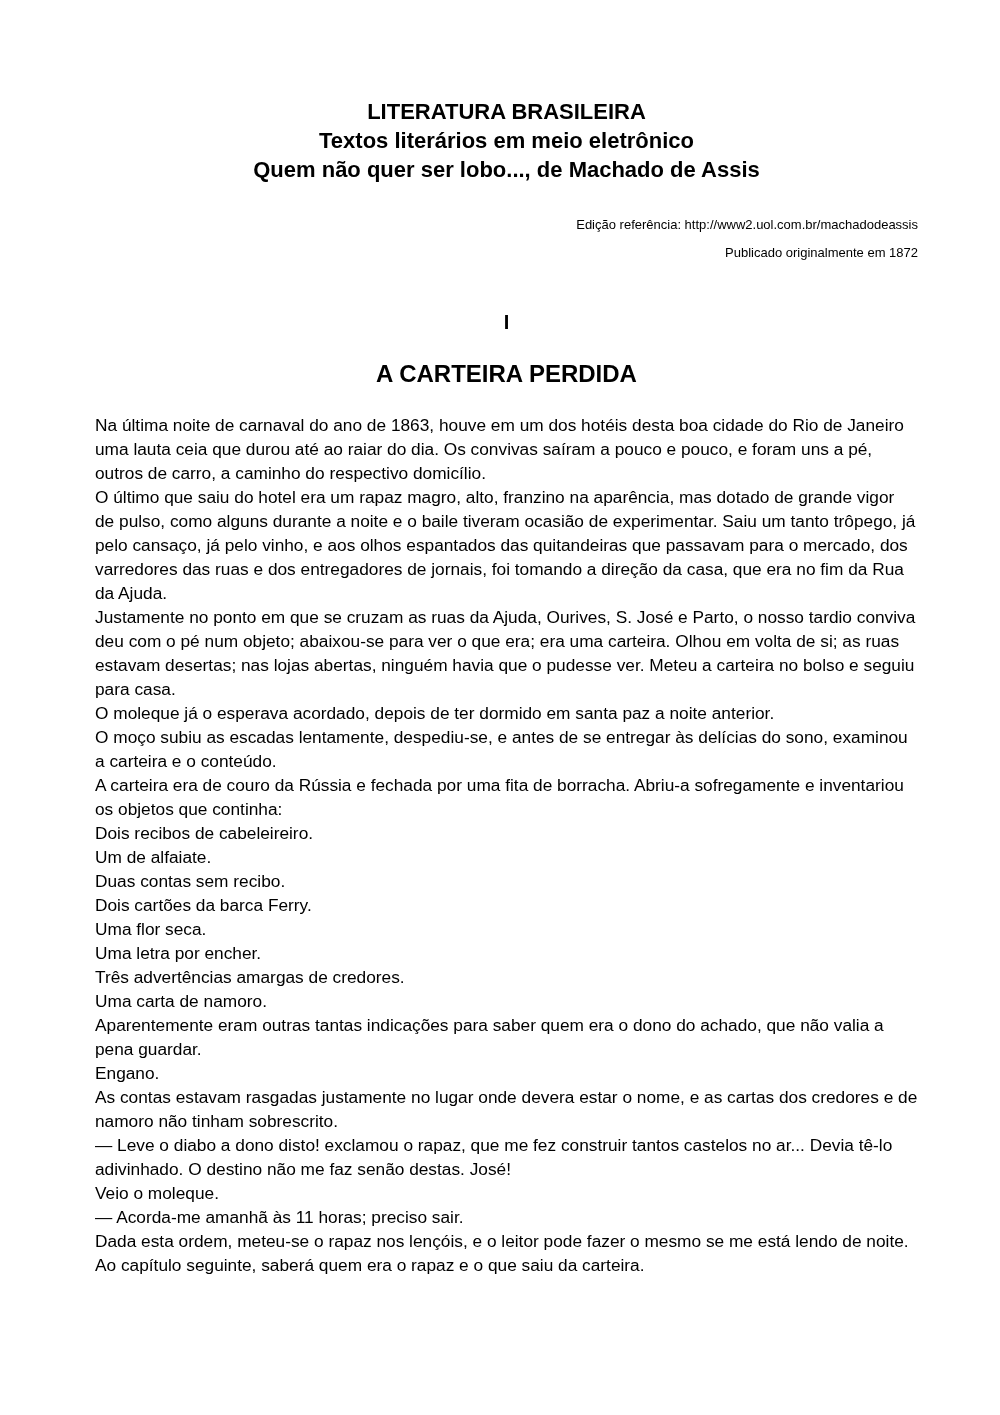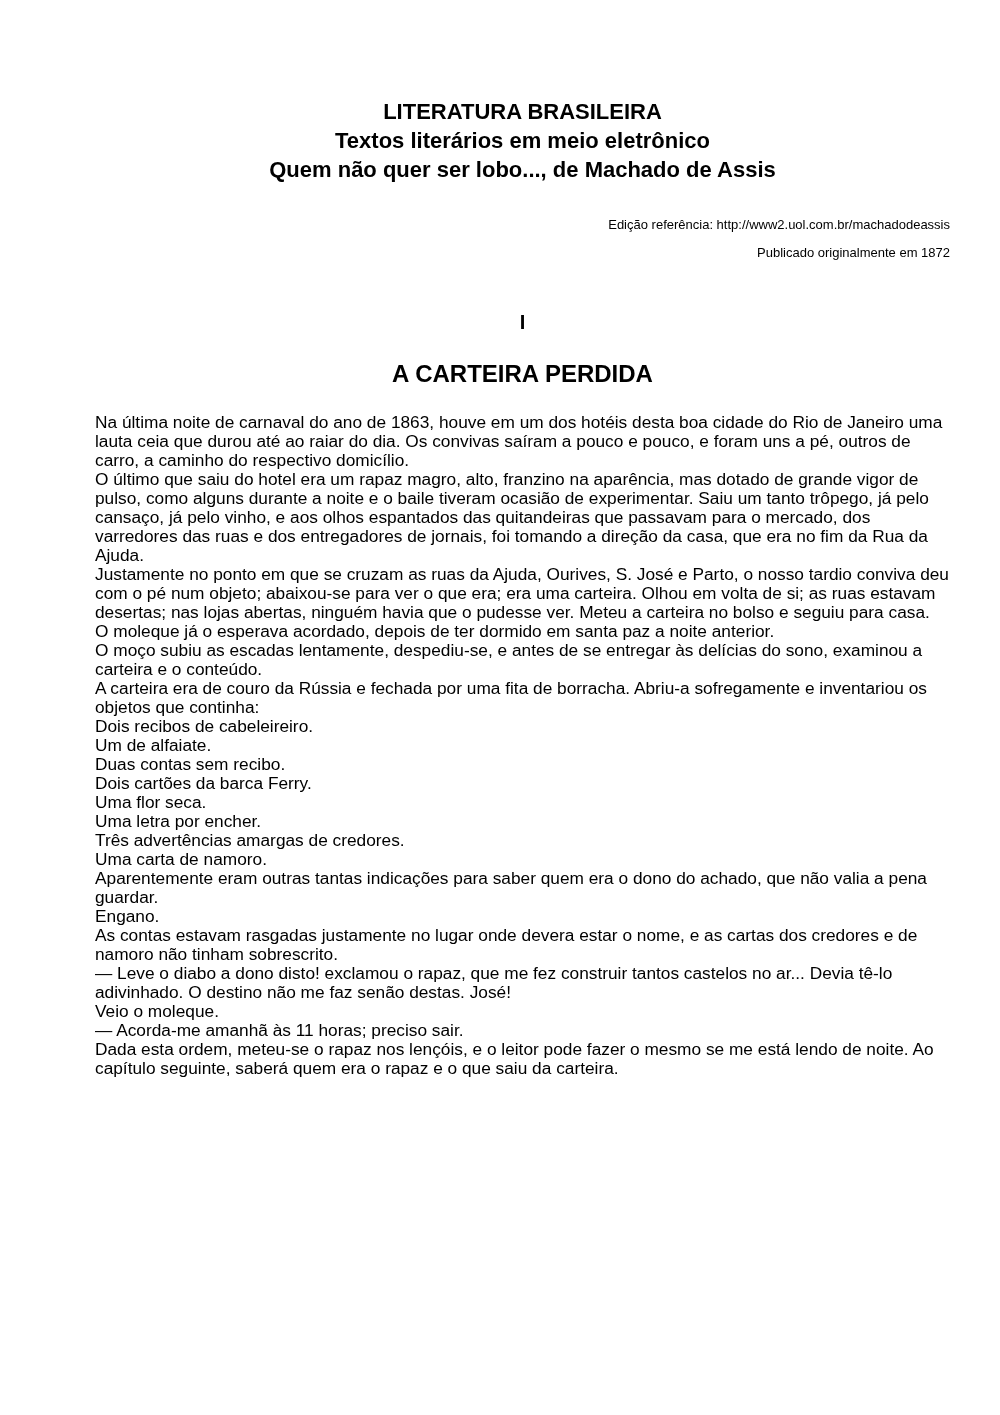--- a/index.html
+++ b/index.html
@@ -8,21 +8,21 @@
     background: #ffffff;
   }
   .page {
     position: relative;
     width: 1000px;
     height: 1415px;
     background: #ffffff;
     color: #000000;
     font-family: "Liberation Sans", "DejaVu Sans", sans-serif;
     box-sizing: border-box;
-    padding: 97px 50px 0 95px;
+    padding: 97px 82px 0 95px;
     overflow: hidden;
   }
   .doc-title {
     font-size: 22px;
     font-weight: bold;
     line-height: 29px;
     text-align: center;
   }
   .edition-block {
     margin-top: 27px;
@@ -40,21 +40,21 @@
   .chapter-title {
     margin-top: 26px;
     font-size: 24px;
     font-weight: bold;
     line-height: 26px;
     text-align: center;
   }
   .story {
     margin-top: 26px;
     font-size: 17.3px;
-    line-height: 19px;
+    line-height: 24px;
     text-align: left;
   }
   .story p {
     margin: 0;
     padding: 0;
   }
 </style>
 </head>
 <body>
 

